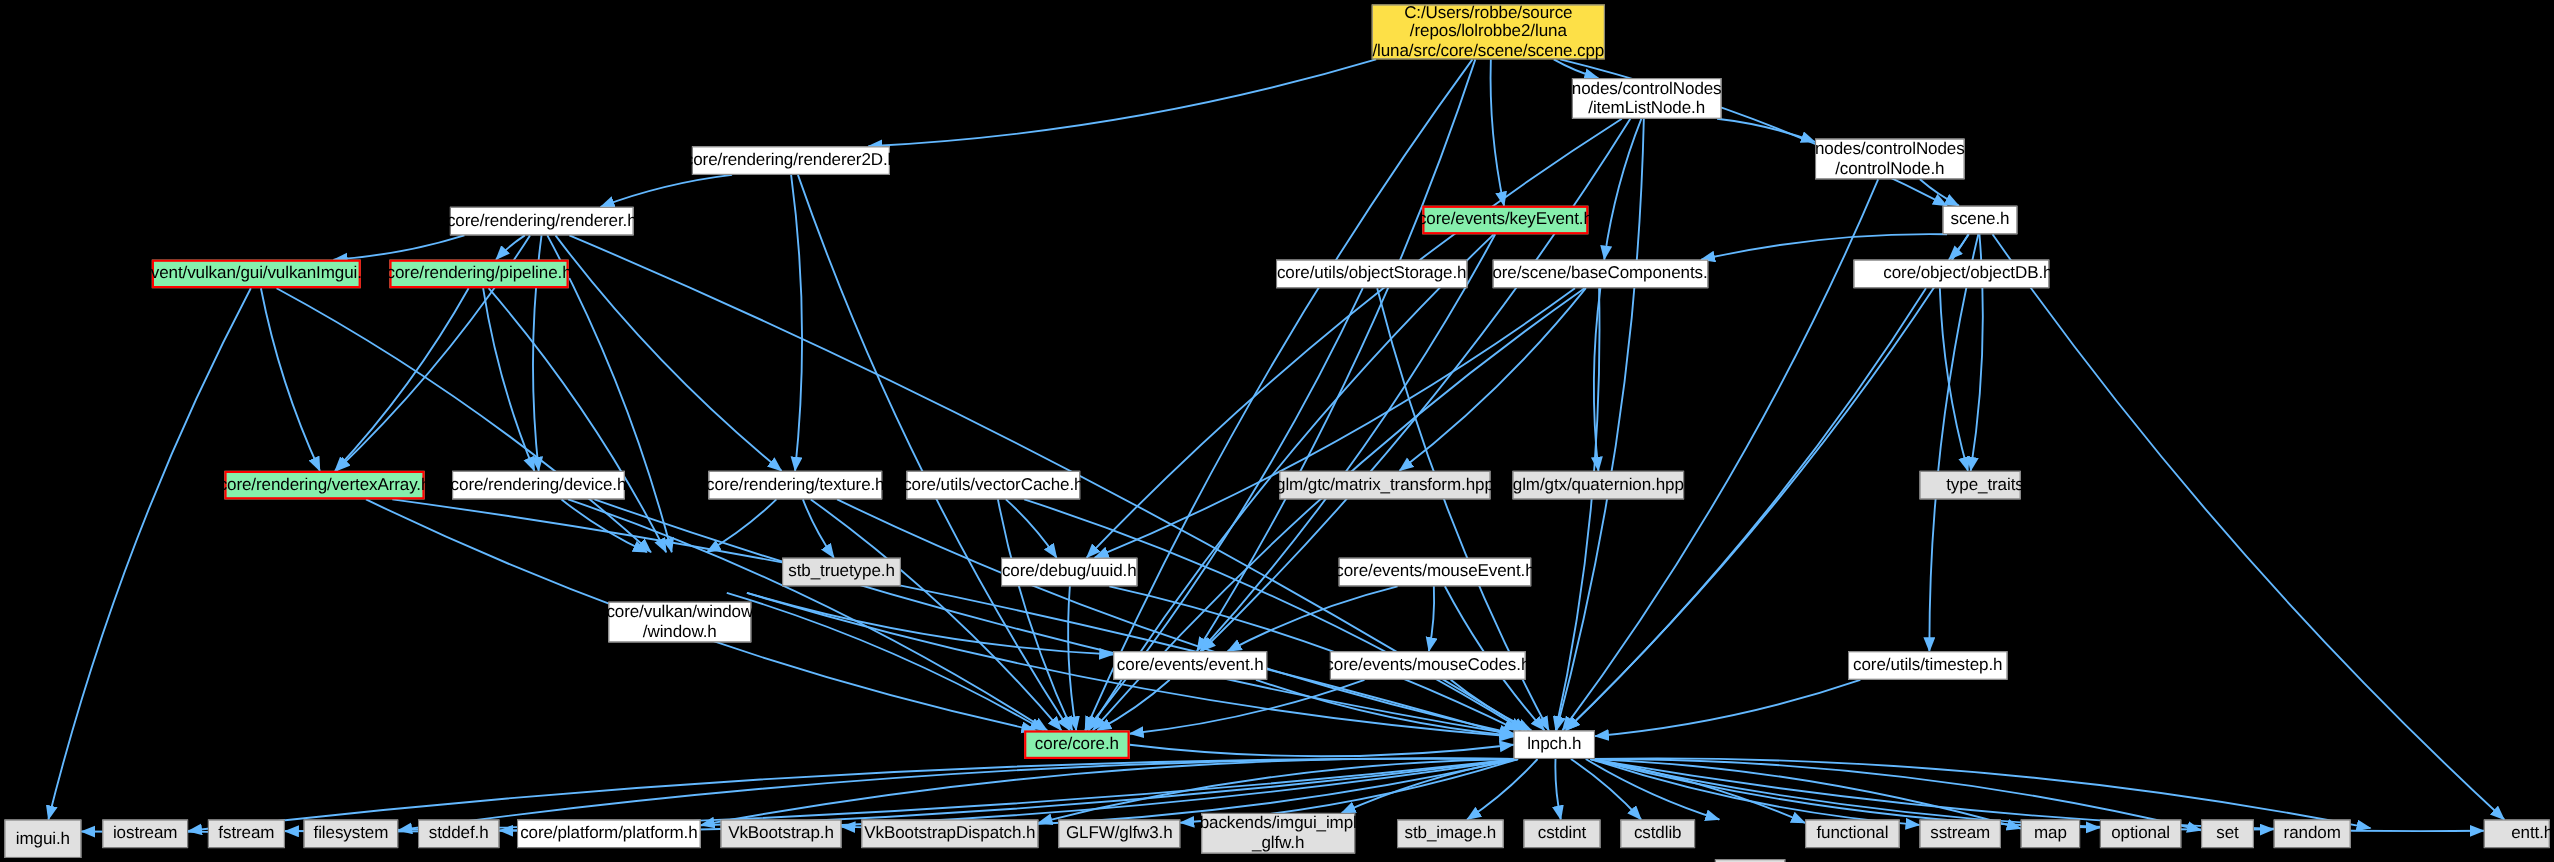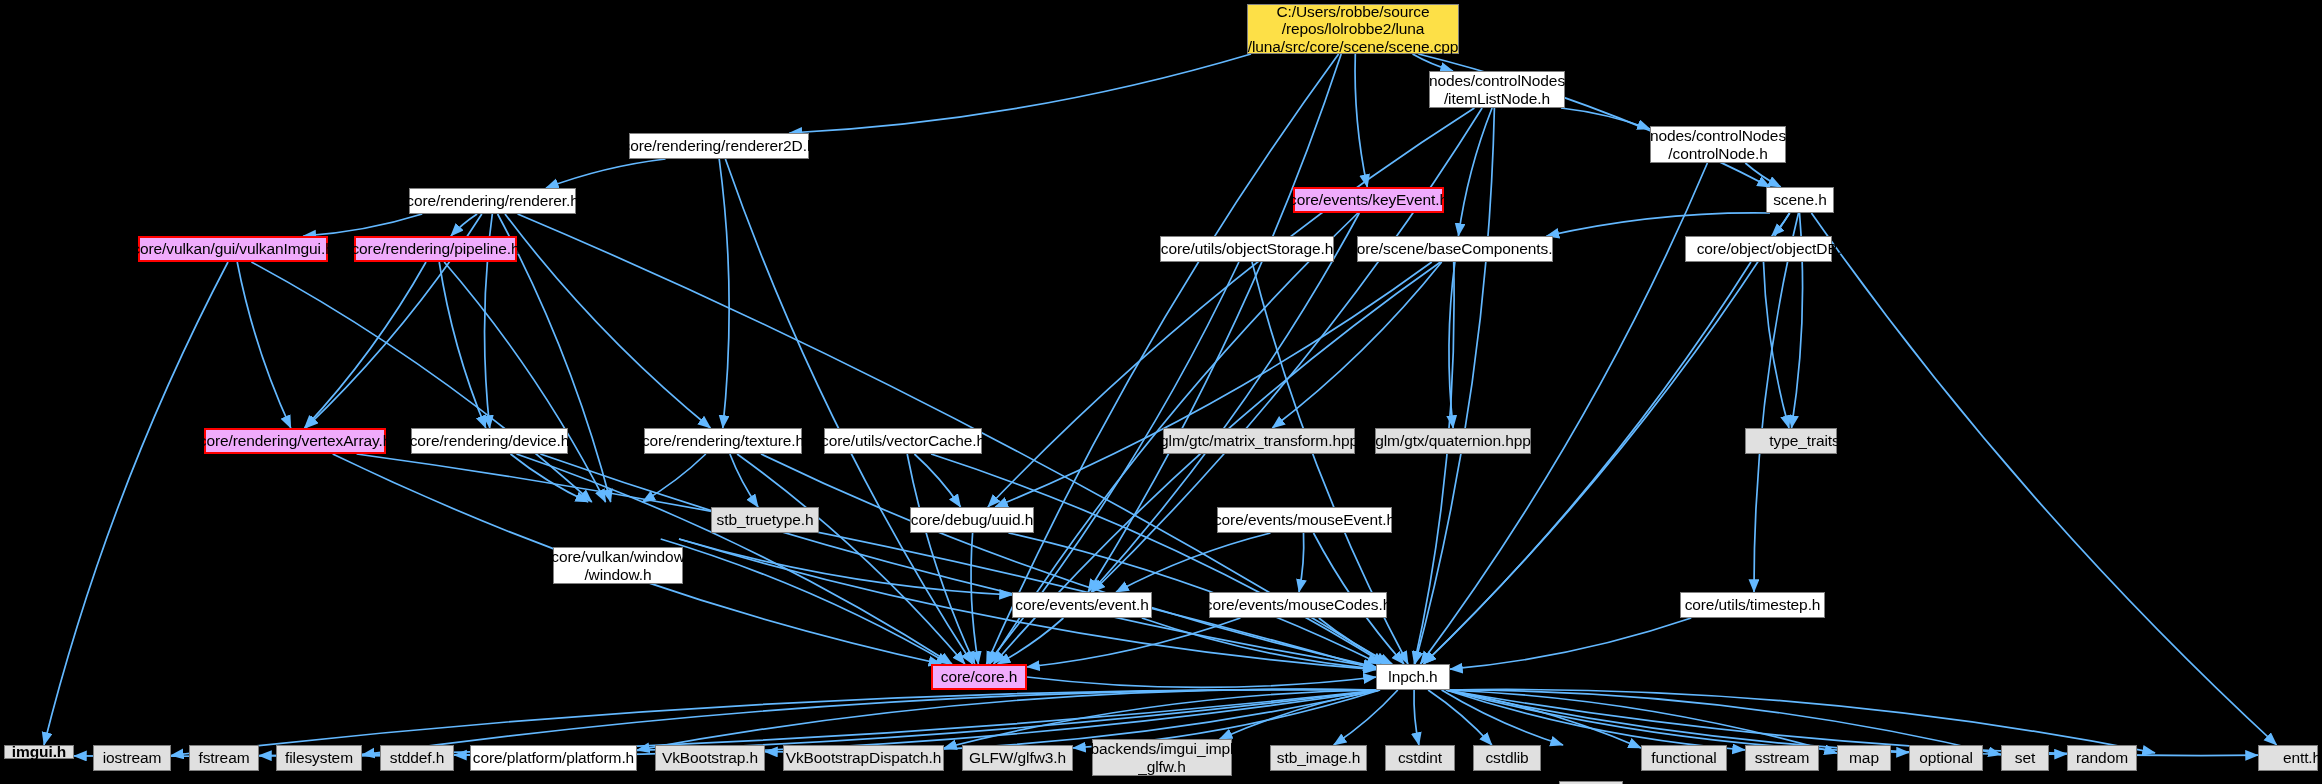--- a/index.html
+++ b/index.html
@@ -31,21 +31,21 @@
     letter-spacing:-0.1px;
     color:#000000;
     white-space:pre;
     z-index:3;
     padding:0 4px;
   }
   
   .n-root{   background:#fde047; border:1px solid #808080; }
   .n-plain{  background:#ffffff; border:1px solid #808080; }
   .n-sys{    background:#e0e0e0; border:1px solid #808080; }
-  .n-red{    background:#f0abfc; border:2px solid #ff0000; }
+  .n-red{    background:#86efac; border:2px solid #ff0000; }
 </style>
 </head>
 <body>
 
 <div id="graph">
   <svg id="edges" viewBox="0 0 2322 784" preserveAspectRatio="none">
     <defs>
       <marker id="arrow" markerWidth="9" markerHeight="9" refX="7.5" refY="3.2" orient="auto" markerUnits="strokeWidth">
         <path d="M0,0 L8,3.2 L0,6.4 z" fill="#63b8ff"></path>
       </marker>
@@ -154,41 +154,41 @@
       <div class="node n-plain" style="left: 1429px; top: 71px; width: 136px; height: 37px;">nodes/controlNodes
 /itemListNode.h</div>
       <div class="node n-plain" style="left: 1650px; top: 126px; width: 136px; height: 37px;">nodes/controlNodes
 /controlNode.h</div>
       <div class="node n-plain" style="left: 629px; top: 133px; width: 180px; height: 26px;">core/rendering/renderer2D.h</div>
       <div class="node n-red" style="left: 1293px; top: 187px; width: 151px; height: 26px;">core/events/keyEvent.h</div>
       <div class="node n-plain" style="left: 1766px; top: 187px; width: 68px; height: 26px;">scene.h</div>
       <div class="node n-plain" style="left: 409px; top: 188px; width: 167px; height: 26px;">core/rendering/renderer.h</div>
       <div class="node n-plain" style="left: 1160px; top: 236px; width: 174px; height: 26px;">core/utils/objectStorage.h</div>
       <div class="node n-plain" style="left: 1357px; top: 236px; width: 196px; height: 26px;">core/scene/baseComponents.h</div>
-      <div class="node n-plain" style="left: 1685px; top: 236px; width: 147px; height: 26px; padding-left: 34px;">core/object/objectDB.h</div>
-      <div class="node n-red" style="left: 138px; top: 236px; width: 190px; height: 26px;">core/vulkan/gui/vulkanImgui.h</div>
+      <div class="node n-plain" style="left: 1685px; top: 236px; width: 178px; height: 26px; padding-left: 34px;">core/object/objectDB.h</div>
+      <div class="node n-red" style="left: 138px; top: 236px; width: 190px; height: 26px;">event/vulkan/gui/vulkanImgui.h</div>
       <div class="node n-red" style="left: 354px; top: 236px; width: 163px; height: 26px;">core/rendering/pipeline.h</div>
       <div class="node n-red" style="left: 204px; top: 428px; width: 182px; height: 26px;">core/rendering/vertexArray.h</div>
       <div class="node n-plain" style="left: 411px; top: 428px; width: 157px; height: 26px;">core/rendering/device.h</div>
       <div class="node n-plain" style="left: 644px; top: 428px; width: 158px; height: 26px;">core/rendering/texture.h</div>
       <div class="node n-plain" style="left: 824px; top: 428px; width: 158px; height: 26px;">core/utils/vectorCache.h</div>
       <div class="node n-sys" style="left: 1163px; top: 428px; width: 192px; height: 26px;">glm/gtc/matrix_transform.hpp</div>
       <div class="node n-sys" style="left: 1375px; top: 428px; width: 156px; height: 26px;">glm/gtx/quaternion.hpp</div>
       <div class="node n-sys" style="left: 1745px; top: 428px; width: 92px; height: 26px; padding-left: 31px;">type_traits</div>
       <div class="node n-plain" style="left: 553px; top: 502px; width: 130px; height: 37px; margin-top: 45px;">core/vulkan/window
 /window.h</div>
       <div class="node n-sys" style="left: 711px; top: 507px; width: 108px; height: 26px;">stb_truetype.h</div>
       <div class="node n-plain" style="left: 910px; top: 507px; width: 124px; height: 26px;">core/debug/uuid.h</div>
       <div class="node n-plain" style="left: 1217px; top: 507px; width: 175px; height: 26px;">core/events/mouseEvent.h</div>
       <div class="node n-plain" style="left: 1012px; top: 592px; width: 140px; height: 26px;">core/events/event.h</div>
       <div class="node n-plain" style="left: 1209px; top: 592px; width: 178px; height: 26px;">core/events/mouseCodes.h</div>
       <div class="node n-plain" style="left: 1680px; top: 592px; width: 145px; height: 26px;">core/utils/timestep.h</div>
       <div class="node n-red" style="left: 931px; top: 664px; width: 96px; height: 26px;">core/core.h</div>
       <div class="node n-plain" style="left: 1376px; top: 664px; width: 74px; height: 26px;">lnpch.h</div>
-      <div class="node n-sys" style="left: 4px; top: 745px; width: 70px; height: 14px; font-weight: bold;">imgui.h</div>
+      <div class="node n-sys" style="left: 4px; top: 745px; width: 70px; height: 35px;">imgui.h</div>
       <div class="node n-sys" style="left: 93px; top: 745px; width: 78px; height: 26px;">iostream</div>
       <div class="node n-sys" style="left: 189px; top: 745px; width: 70px; height: 26px;">fstream</div>
       <div class="node n-sys" style="left: 276px; top: 745px; width: 86px; height: 26px;">filesystem</div>
       <div class="node n-sys" style="left: 380px; top: 745px; width: 74px; height: 26px;">stddef.h</div>
       <div class="node n-plain" style="left: 470px; top: 745px; width: 167px; height: 26px;">core/platform/platform.h</div>
       <div class="node n-sys" style="left: 655px; top: 745px; width: 110px; height: 26px;">VkBootstrap.h</div>
       <div class="node n-sys" style="left: 783px; top: 745px; width: 161px; height: 26px;">VkBootstrapDispatch.h</div>
       <div class="node n-sys" style="left: 962px; top: 745px; width: 111px; height: 26px;">GLFW/glfw3.h</div>
       <div class="node n-sys" style="left: 1092px; top: 739px; width: 140px; height: 37px;">backends/imgui_impl
 _glfw.h</div>

